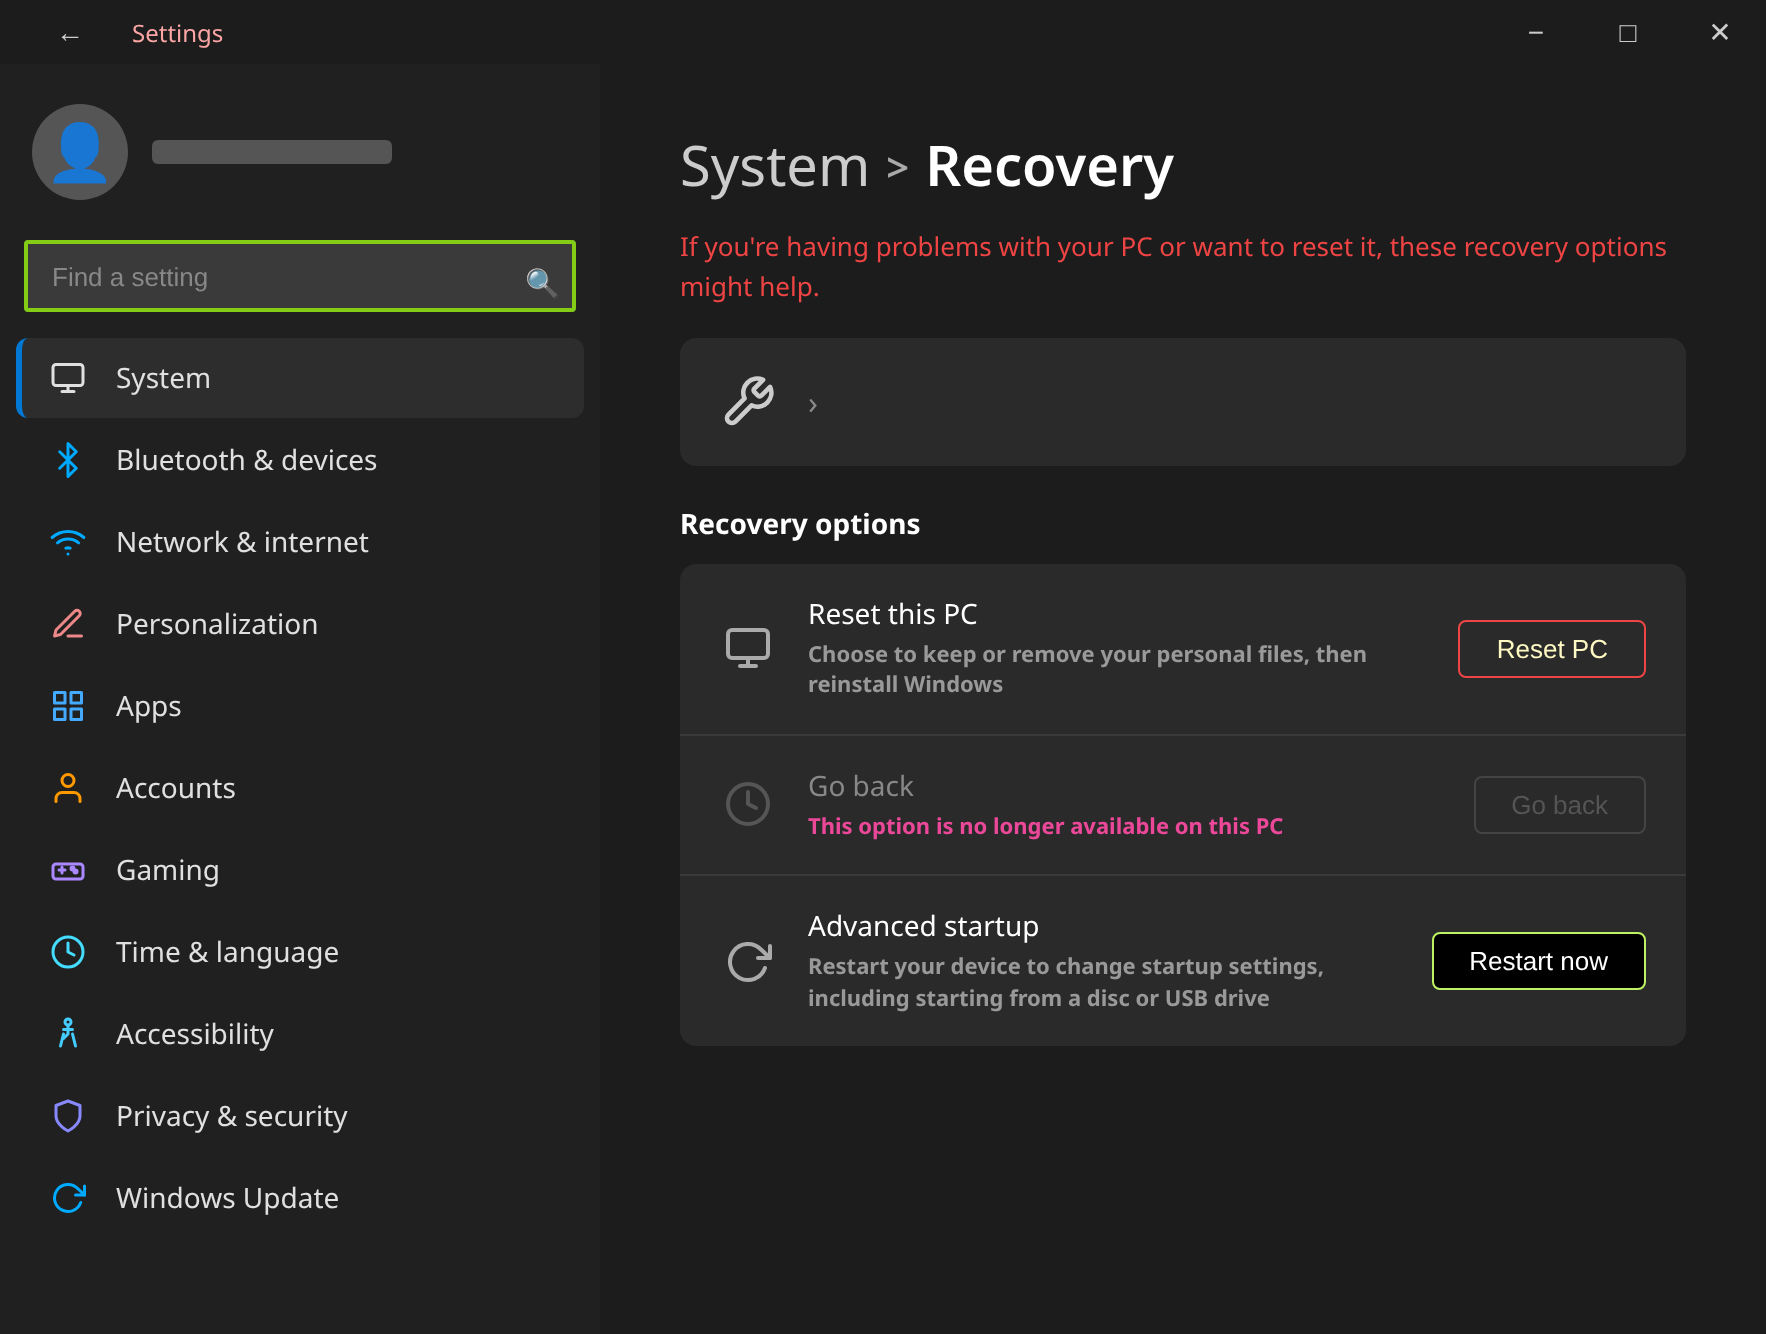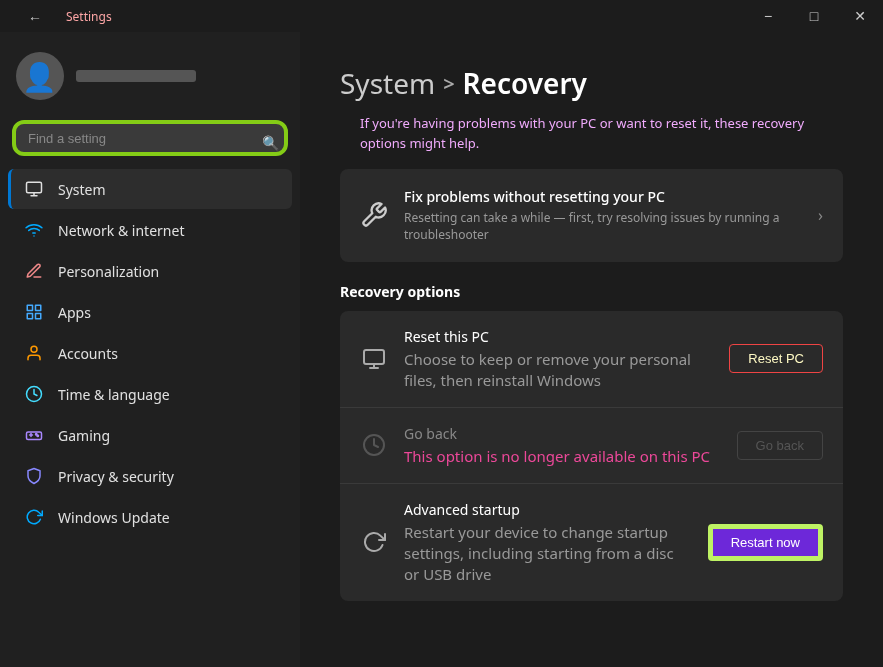--- a/index.html
+++ b/index.html
@@ -100,22 +100,22 @@
 
     
     .search-container {
       padding: 4px 12px 12px 12px;
       position: relative;
     }
     .search-input {
       width: 100%;
       height: 36px;
       background: #3a3a3a;
-      border: 4px solid #84cc16;
-      border-radius: 12px;
+      border: 2px solid #84cc16;
+      border-radius: 2px;
       color: #cccccc;
       font-size: 13px;
       padding: 0 36px 0 12px;
       outline: none;
     }
     .search-input::placeholder { color: #888; }
     .search-icon-btn {
       position: absolute;
       right: 20px;
       top: 50%;
@@ -182,24 +182,23 @@
     .breadcrumb-parent {
       font-weight: 400;
       color: #cccccc;
     }
     .breadcrumb-chevron {
       font-size: 20px;
       color: #aaa;
     }
     .page-subtitle {
       font-size: 13px;
-      color: #f0abfc;
+      color: #ef4444;
       line-height: 1.5;
       max-width: 520px;
-      margin-left: 20px;
     }
 
     
     .card {
       background: #2a2a2a;
       border-radius: 8px;
       margin-bottom: 8px;
       overflow: hidden;
     }
     .card-link {
@@ -263,23 +262,24 @@
       color: #aaa;
     }
     .option-text { flex: 1; }
     .option-title {
       font-size: 14px;
       font-weight: 400;
       color: #ffffff;
       margin-bottom: 3px;
     }
     .option-desc {
-      font-size: 15px;
+      font-size: 11px;
       color: #999;
       line-height: 1.4;
+      font-weight: bold;
     }
     .option-desc.disabled { color: #ec4899; }
     .option-btn {
       padding: 6px 18px;
       border-radius: 4px;
       font-size: 13px;
       cursor: pointer;
       white-space: nowrap;
       flex-shrink: 0;
     }
@@ -288,22 +288,22 @@
       border: 1px solid #ef4444;
       color: #fef9c3;
     }
     .btn-disabled {
       background: #2a2a2a;
       border: 1px solid #444;
       color: #555;
       cursor: default;
     }
     .btn-action {
-      background: #6d28d9;
-      border: 5px solid #bef264;
+      background: #000000;
+      border: 1px solid #bef264;
       color: #ffffff;
     }
   </style>
 </head>
 <body>
 
 <div class="titlebar">
   <div class="titlebar-left">
     <button class="titlebar-btn">←</button>
     <span class="titlebar-title">Settings</span>
@@ -333,20 +333,28 @@
 
     <div id="nav-list">
         <div class="nav-item active">
     <div class="nav-icon">
             <svg viewBox="0 0 24 24" fill="none" stroke="currentColor" stroke-width="2" stroke-linecap="round" stroke-linejoin="round">
               <rect x="2" y="3" width="20" height="14" rx="2"></rect>
               <path d="M8 21h8M12 17v4"></path>
             </svg>
           </div>
     <span>System</span>
+  </div>
+        <div class="nav-item">
+    <div class="nav-icon">
+            <svg viewBox="0 0 24 24" fill="none" stroke="#0af" stroke-width="2" stroke-linecap="round" stroke-linejoin="round">
+              <polyline points="6.5 6.5 17.5 17.5 12 23 12 1 17.5 6.5 6.5 17.5"></polyline>
+            </svg>
+          </div>
+    <span>Bluetooth &amp; devices</span>
   </div>
         <div class="nav-item">
     <div class="nav-icon">
             <svg viewBox="0 0 24 24" fill="none" stroke="#0af" stroke-width="2" stroke-linecap="round" stroke-linejoin="round">
               <path d="M1.42 9a16 16 0 0 1 21.16 0M5 12.55a11 11 0 0 1 14.08 0M10.54 16.1a6 6 0 0 1 2.92 0M12 20h.01"></path>
             </svg>
           </div>
     <span>Network &amp; internet</span>
   </div>
         <div class="nav-item">
@@ -370,44 +378,56 @@
     <span>Apps</span>
   </div>
         <div class="nav-item">
     <div class="nav-icon">
             <svg viewBox="0 0 24 24" fill="none" stroke="#f90" stroke-width="2" stroke-linecap="round" stroke-linejoin="round">
               <path d="M20 21v-2a4 4 0 0 0-4-4H8a4 4 0 0 0-4 4v2"></path>
               <circle cx="12" cy="7" r="4"></circle>
             </svg>
           </div>
     <span>Accounts</span>
-  </div>
-        <div class="nav-item">
-    <div class="nav-icon">
-            <svg viewBox="0 0 24 24" fill="none" stroke="#4df" stroke-width="2" stroke-linecap="round" stroke-linejoin="round">
-              <circle cx="12" cy="12" r="10"></circle>
-              <polyline points="12 6 12 12 16 14"></polyline>
-            </svg>
-          </div>
-    <span>Time &amp; language</span>
   </div>
         <div class="nav-item">
     <div class="nav-icon">
             <svg viewBox="0 0 24 24" fill="none" stroke="#a8f" stroke-width="2" stroke-linecap="round" stroke-linejoin="round">
               <line x1="6" y1="12" x2="10" y2="12"></line>
               <line x1="8" y1="10" x2="8" y2="14"></line>
               <circle cx="15" cy="11" r="1"></circle>
               <circle cx="17" cy="13" r="1"></circle>
               <path d="M4 8h16a2 2 0 0 1 2 2v6a2 2 0 0 1-2 2H4a2 2 0 0 1-2-2v-6a2 2 0 0 1 2-2z"></path>
             </svg>
           </div>
     <span>Gaming</span>
   </div>
         <div class="nav-item">
     <div class="nav-icon">
+            <svg viewBox="0 0 24 24" fill="none" stroke="#4df" stroke-width="2" stroke-linecap="round" stroke-linejoin="round">
+              <circle cx="12" cy="12" r="10"></circle>
+              <polyline points="12 6 12 12 16 14"></polyline>
+            </svg>
+          </div>
+    <span>Time &amp; language</span>
+  </div>
+        <div class="nav-item">
+    <div class="nav-icon">
+            <svg viewBox="0 0 24 24" fill="none" stroke="#4cf" stroke-width="2" stroke-linecap="round" stroke-linejoin="round">
+              <circle cx="12" cy="4" r="2"></circle>
+              <path d="M12 6v6l-3 3"></path>
+              <path d="M9 9h6"></path>
+              <path d="M9 12l-2 8"></path>
+              <path d="M15 12l2 8"></path>
+            </svg>
+          </div>
+    <span>Accessibility</span>
+  </div>
+        <div class="nav-item">
+    <div class="nav-icon">
             <svg viewBox="0 0 24 24" fill="none" stroke="#88f" stroke-width="2" stroke-linecap="round" stroke-linejoin="round">
               <path d="M12 22s8-4 8-10V5l-8-3-8 3v7c0 6 8 10 8 10z"></path>
             </svg>
           </div>
     <span>Privacy &amp; security</span>
   </div>
         <div class="nav-item">
     <div class="nav-icon">
             <svg viewBox="0 0 24 24" fill="none" stroke="#0af" stroke-width="2" stroke-linecap="round" stroke-linejoin="round">
               <polyline points="23 4 23 10 17 10"></polyline>
@@ -429,24 +449,20 @@
       </div>
       <p class="page-subtitle">If you're having problems with your PC or want to reset it, these recovery options might help.</p>
     </div>
 
     <div class="card">
       <div class="card-link">
         <div class="card-icon">
           <svg viewBox="0 0 24 24" fill="none" stroke="currentColor" stroke-width="2" stroke-linecap="round" stroke-linejoin="round">
             <path d="M14.7 6.3a1 1 0 0 0 0 1.4l1.6 1.6a1 1 0 0 0 1.4 0l3.77-3.77a6 6 0 0 1-7.94 7.94l-6.91 6.91a2.12 2.12 0 0 1-3-3l6.91-6.91a6 6 0 0 1 7.94-7.94l-3.76 3.76z"></path>
           </svg>
-        </div>
-        <div class="card-text">
-          <div class="card-title">Fix problems without resetting your PC</div>
-          <div class="card-desc">Resetting can take a while — first, try resolving issues by running a troubleshooter</div>
         </div>
         <span class="card-chevron">›</span>
       </div>
     </div>
 
     <div class="section-heading">Recovery options</div>
 
     <div class="card">
 
       <div class="option-row">

